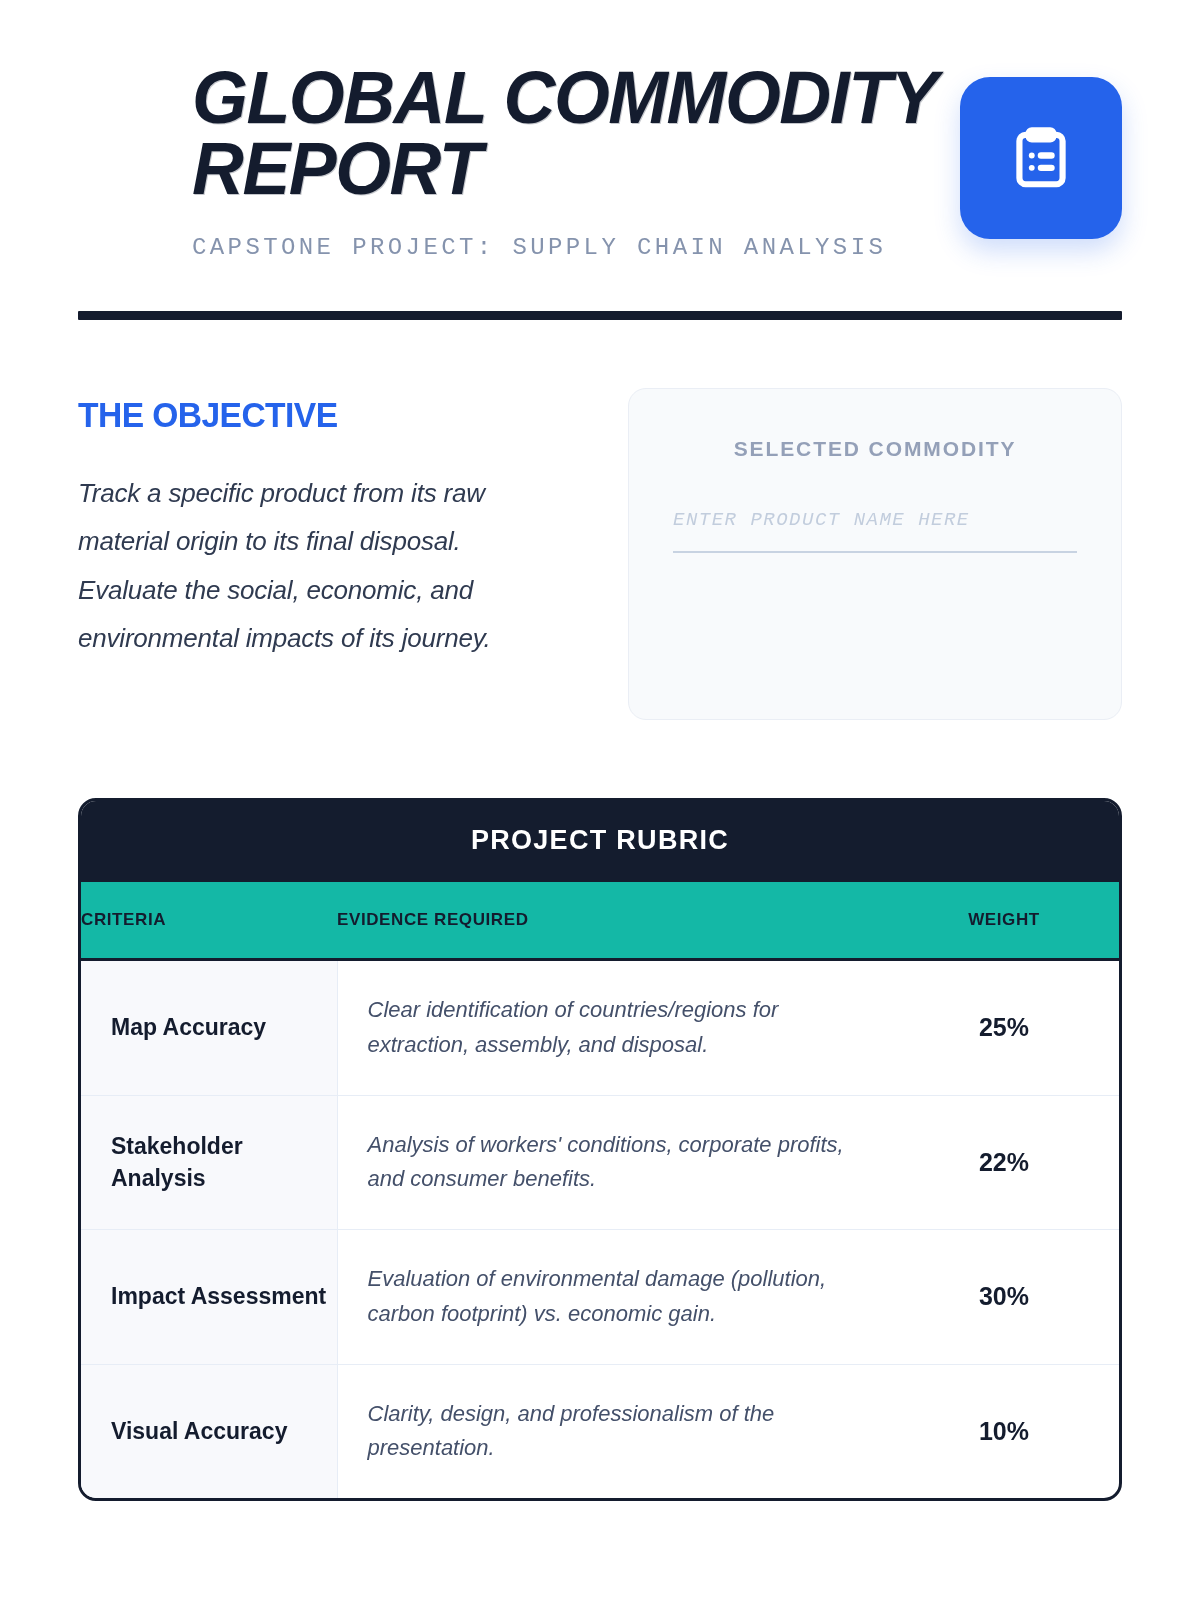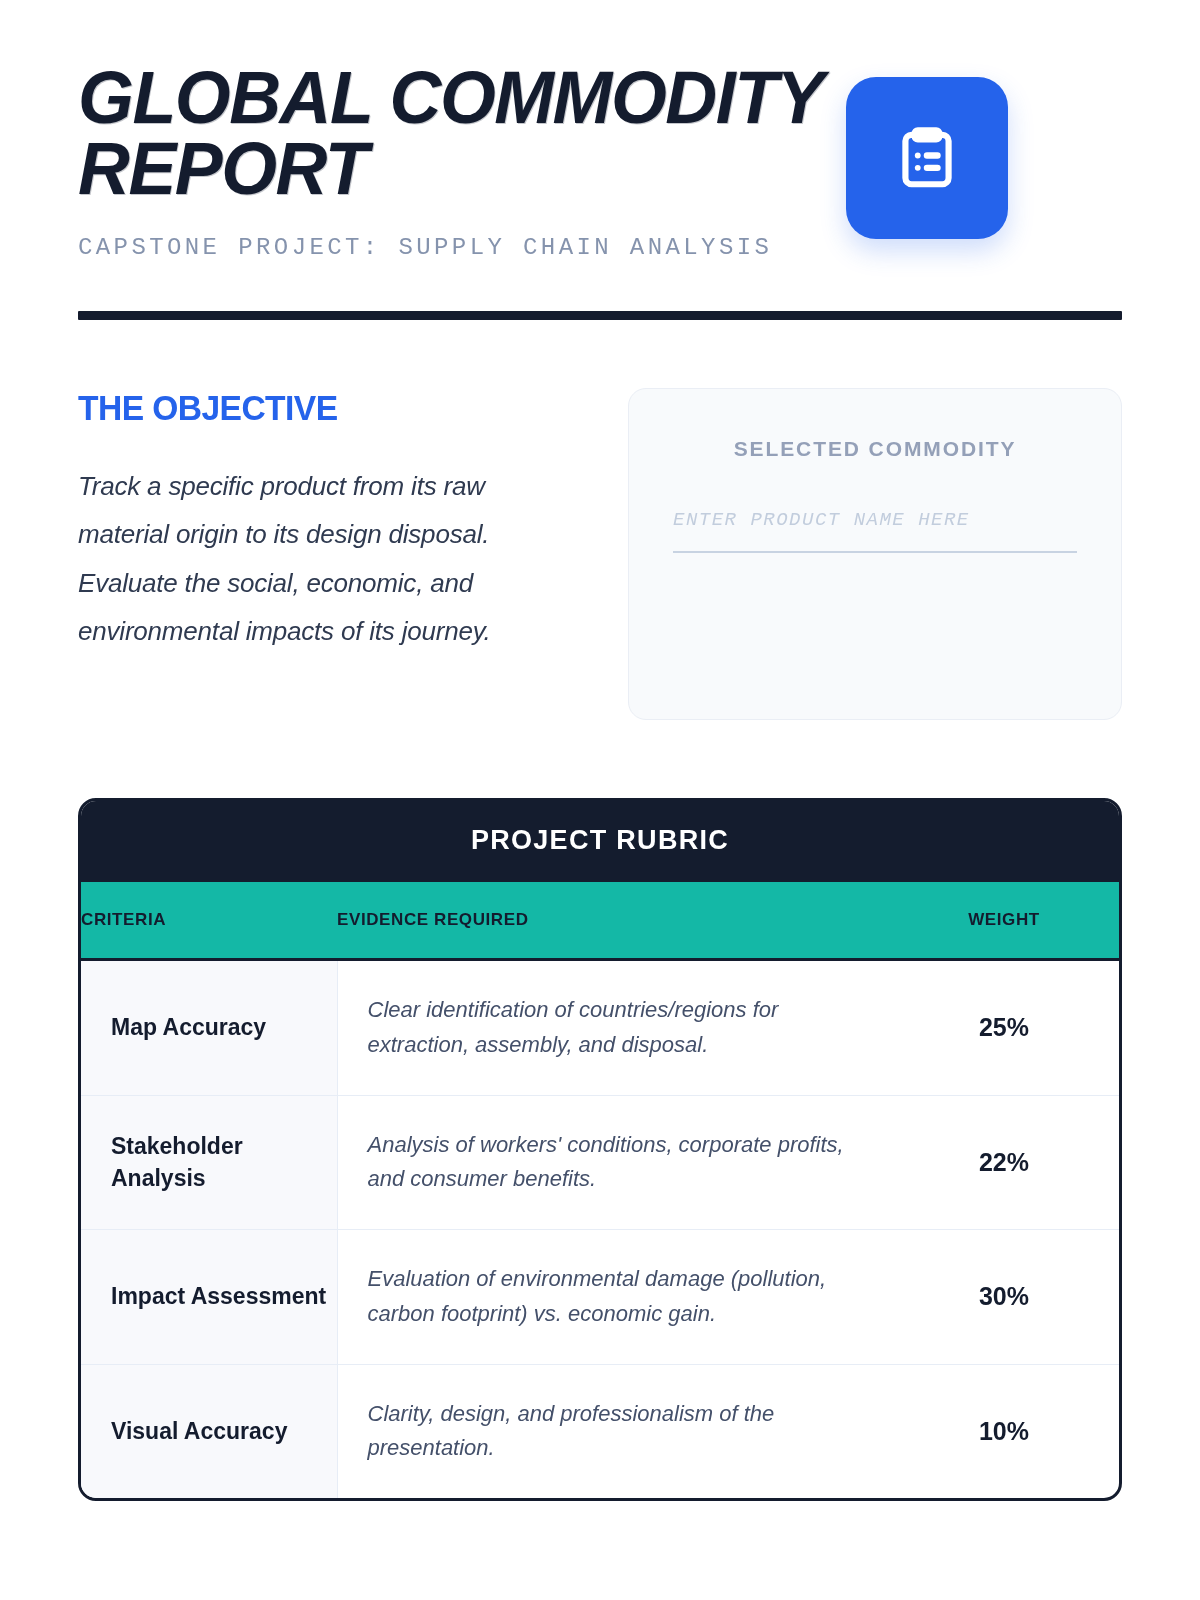--- a/index.html
+++ b/index.html
@@ -27,21 +27,21 @@
 
   
   .header {
     position: relative;
     padding-top: 62px;
   }
 
   .header-row {
     display: flex;
     align-items: flex-start;
-    justify-content: flex-start;
+    justify-content: flex-end;
   }
 
   .title-block {
     max-width: 830px;
   }
 
   .main-title {
     font-family: "Liberation Sans", sans-serif;
     font-size: 74px;
     line-height: 0.96;
@@ -90,20 +90,21 @@
   
   .mid-section {
     display: flex;
     align-items: flex-start;
     margin-top: 68px;
     gap: 80px;
   }
 
   .objective {
     flex: 0 0 470px;
+    margin-top: 7px;
   }
 
   .objective-heading {
     font-size: 35px;
     font-weight: 700;
     color: #2563eb;
     letter-spacing: -0.6px;
     text-transform: uppercase;
     transform: scaleX(0.96);
     transform-origin: left center;
@@ -278,21 +279,21 @@
       </div>
 
     </div>
     <div class="rule"></div>
   </div>
 
   <div class="mid-section">
 
     <div class="objective">
       <h2 class="objective-heading">THE OBJECTIVE</h2>
-      <p class="objective-text">Track a specific product from its raw material origin to its design disposal. Evaluate the social, economic, and environmental impacts of its journey.</p>
+      <p class="objective-text">Track a specific product from its raw material origin to its final disposal. Evaluate the social, economic, and environmental impacts of its journey.</p>
     </div>
 
     <div class="commodity-card">
       <div class="commodity-label">SELECTED COMMODITY</div>
       <div class="commodity-field">
         <input class="commodity-input" type="text" placeholder="ENTER PRODUCT NAME HERE" style="">
       </div>
     </div>
 
   </div>

